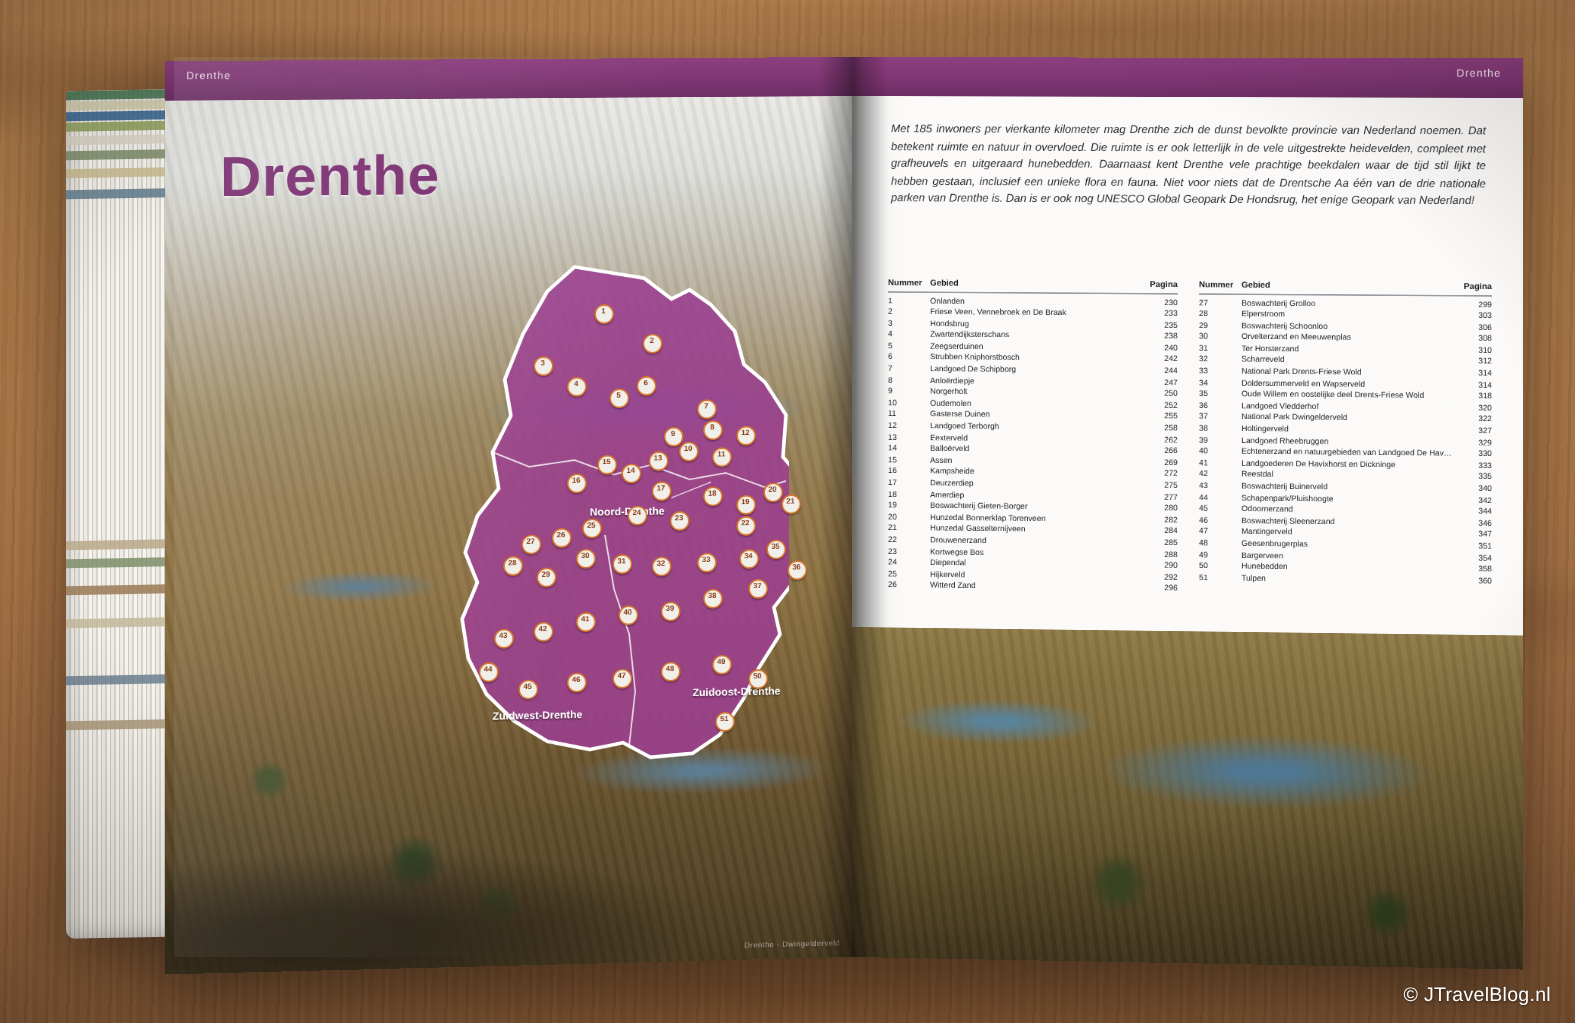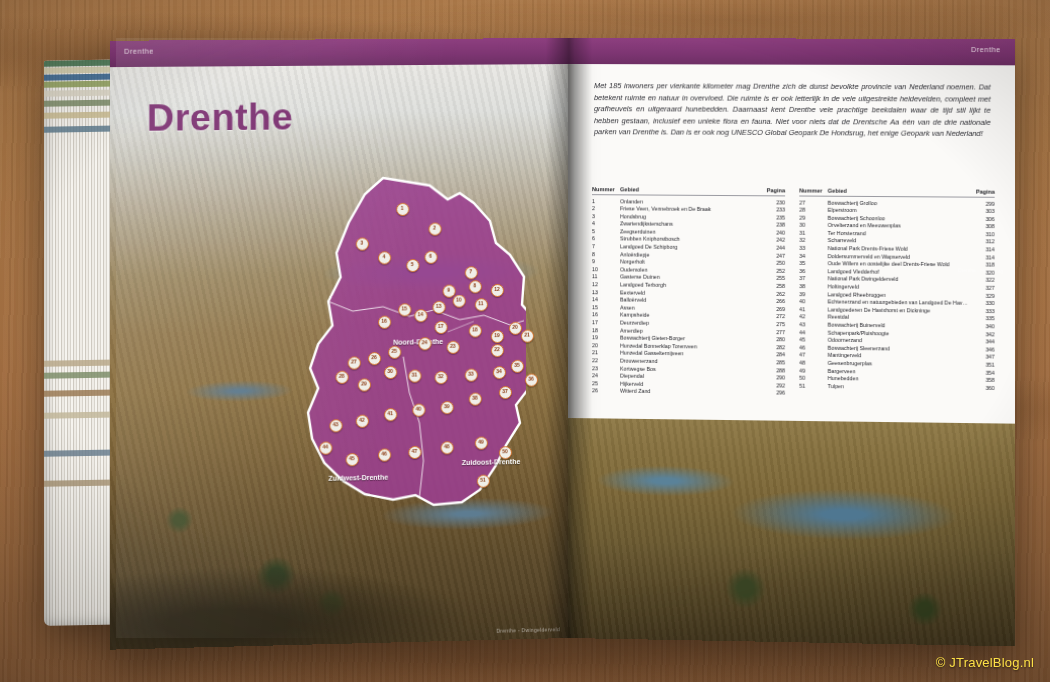--- a/index.html
+++ b/index.html
@@ -312,21 +312,21 @@
     pointer-events: none;
     background: linear-gradient(100deg, rgba(255,255,255,0.10) 0%, rgba(255,255,255,0) 35%);
   }
 
   
   .watermark {
     position: absolute;
     right: 16px;
     bottom: 12px;
     font-size: 13px;
-    color: #fde047;
+    color: #ffffff;
     text-shadow: 0 1px 2px rgba(0,0,0,0.6);
     letter-spacing: 0.2px;
   }
 </style>
 </head>
 <body>
 
 <div id="scene">
   <div class="wood"></div>
   <div class="wood-grain"></div>

